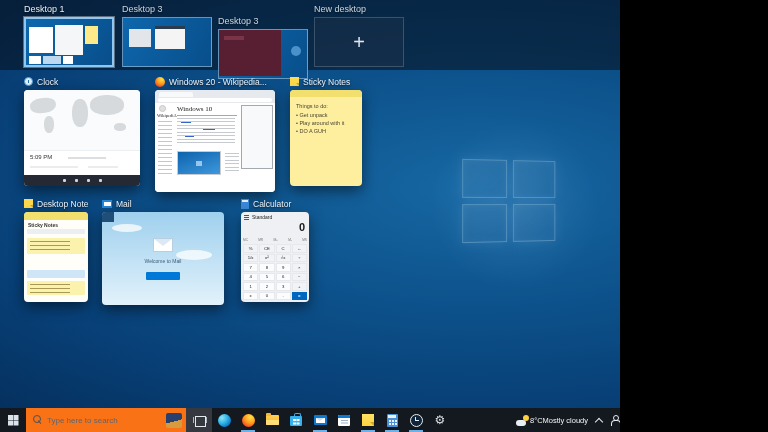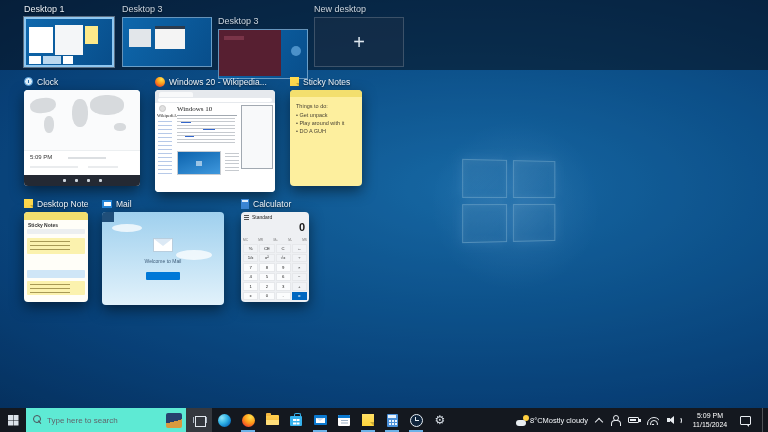--- a/index.html
+++ b/index.html
@@ -1,18 +1,18 @@
 <!DOCTYPE html>
 <html><head>
 <meta charset="utf-8">
 <style>
   *{margin:0;padding:0;box-sizing:border-box;}
   html,body{width:768px;height:432px;overflow:hidden;background:#000;
     font-family:"Liberation Sans","DejaVu Sans",sans-serif;cursor:default;}
-  .screen{position:absolute;inset:0;width:768px;height:432px;overflow:hidden;}
+  .screen{position:absolute;inset:0;width:620px;height:432px;overflow:hidden;}
 
   
   .wallpaper{position:absolute;left:0;top:0;width:768px;height:408px;
     background:radial-gradient(120% 95% at 62% 46%, #1b82cc 0%, #0f66ad 30%, #084f93 55%, #053a72 78%, #032a58 100%);}
   .logo-glow{position:absolute;left:428px;top:118px;width:175px;height:175px;border-radius:50%;
     background:radial-gradient(circle,rgba(100,180,245,.30) 0%,rgba(100,180,245,.10) 45%,transparent 68%);}
   .win-logo{position:absolute;left:462px;top:160px;width:96px;height:82px;
     display:grid;grid-template-columns:1fr 1fr;grid-template-rows:1fr 1fr;gap:6px;
     transform:perspective(420px) rotateY(14deg);}
   .pane{border:1px solid rgba(150,215,255,.55);
@@ -124,21 +124,21 @@
   .k-eq{background:#0067c0;border-color:#0067c0;color:#fff;}
 
   
   .taskbar{position:absolute;left:0;top:408px;width:768px;height:24px;background:#14181f;
     display:flex;align-items:center;z-index:10;}
   .tb-btn{height:24px;display:flex;align-items:center;justify-content:center;position:relative;}
   .start{width:26px;}
   .ic-win{position:relative;width:10px;height:10px;}
   .ic-win::before{content:"";position:absolute;left:0;top:0;width:4.5px;height:4.5px;background:#dbe3ea;
     box-shadow:5.5px 0 #dbe3ea,0 5.5px #dbe3ea,5.5px 5.5px #dbe3ea;}
-  .searchbox{width:160px;height:24px;background:#5eead4;display:flex;align-items:center;gap:4px;padding:0 4px 0 7px;}
+  .searchbox{width:160px;height:24px;background:#f97316;display:flex;align-items:center;gap:4px;padding:0 4px 0 7px;}
   .ic-search{position:relative;width:10px;height:10px;flex:0 0 auto;}
   .ic-search::before{content:"";position:absolute;left:0;top:0;width:6px;height:6px;border:1.2px solid #4c5158;border-radius:50%;}
   .ic-search::after{content:"";position:absolute;left:5.6px;top:5.2px;width:1.4px;height:4px;background:#4c5158;transform:rotate(-45deg);}
   .searchbox input{border:none;outline:none;flex:1;font-size:8px;color:#3c4043;min-width:0;
     font-family:"Liberation Sans","DejaVu Sans",sans-serif;background:transparent;}
   .searchbox input::placeholder{color:#61656c;}
   .sb-highlight{width:16px;height:15px;border-radius:2px;flex:0 0 auto;
     background:linear-gradient(165deg,#27406e 0 55%,#d89a3e 55% 100%);}
   .taskview{width:26px;background:rgba(255,255,255,.14);}
   .ic-tv{position:relative;width:12px;height:9px;}

